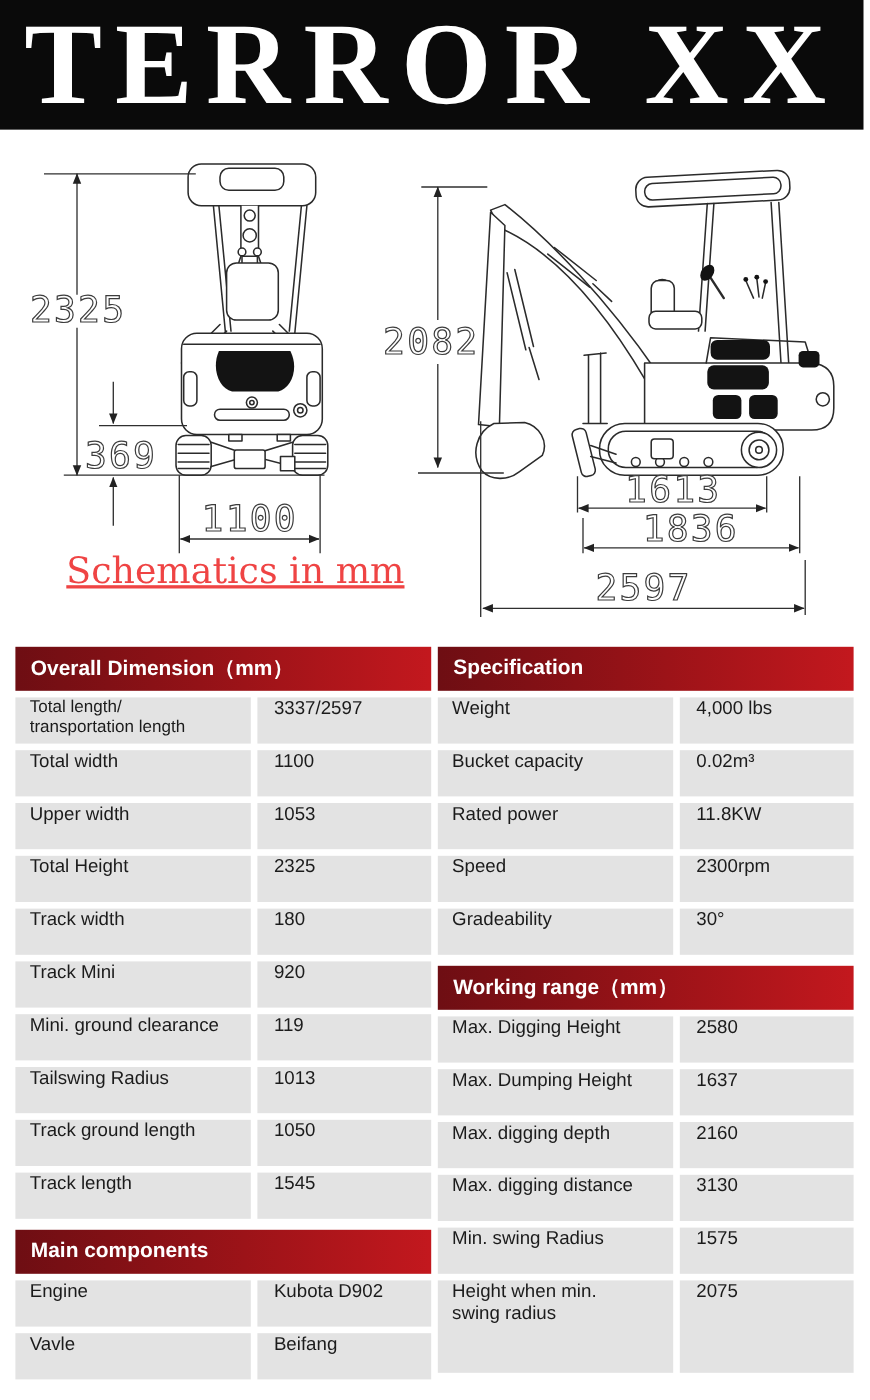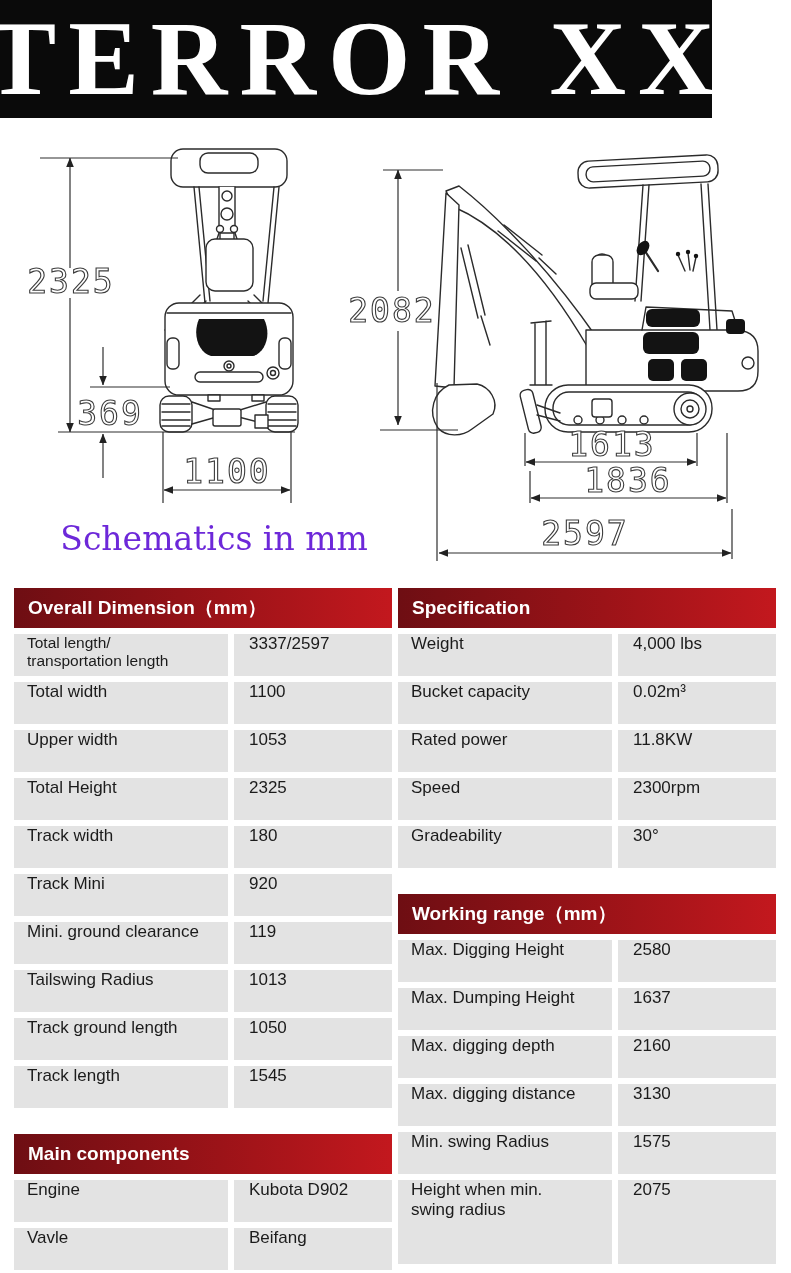--- a/index.html
+++ b/index.html
@@ -1,37 +1,37 @@
 <!DOCTYPE html>
 <html><head>
 <meta charset="utf-8">
 <style>
   html,body{margin:0;padding:0;background:#fff;}
   .page{position:relative;width:791px;height:1273px;background:#ffffff;overflow:hidden;
         font-family:"Liberation Sans", sans-serif;color:#1b1b1b;}
   
-  .banner{position:absolute;top:0;left:0;width:712px;height:118px;background:#0a0a0a;
+  .banner{position:absolute;top:0;left:0;width:785px;height:118px;background:#0a0a0a;
           display:flex;align-items:center;justify-content:center;}
   .banner h1{margin:0;color:#ffffff;font-family:"Liberation Serif", serif;font-weight:700;
              font-size:106px;letter-spacing:12px;line-height:1;white-space:nowrap;}
   
   .schematics{position:absolute;top:118px;left:0;width:791px;height:462px;background:#fff;}
   .svgwrap{position:absolute;}
-  .caption{position:absolute;left:214px;top:401px;transform:translateX(-50%);
-           font-family:"DejaVu Serif", serif;font-size:33px;color:#6d28d9;white-space:nowrap;}
+  .caption{position:absolute;left:214px;top:381px;transform:translateX(-50%);
+           font-family:"DejaVu Serif", serif;font-size:33px;color:#ef4444;white-space:nowrap;text-decoration:underline;}
   
   .dimtext{font-family:"DejaVu Sans Mono", monospace;font-size:33px;letter-spacing:2px;
            fill:#ffffff;stroke:#3c3c3c;stroke-width:1.1px;}
   
   .tables{position:absolute;top:588px;left:14px;width:763px;display:flex;gap:6px;}
   .col{width:378px;}
   .thead{height:40px;background:linear-gradient(90deg,#6e0e13 0%,#9c1318 55%,#c3181e 100%);
          color:#fff;font-size:19px;font-weight:700;display:flex;align-items:center;
          padding-left:14px;box-sizing:border-box;text-align:right;}
-  .thead.mt{margin-top:26px;}
+  .thead.mt{margin-top:10px;}
   .row{display:flex;gap:6px;margin-top:6px;height:42px;}
   .row.tall{height:84px;}
   .cell{background:#e3e3e3;display:flex;align-items:flex-start;box-sizing:border-box;font-size:17px;}
   .lbl{width:214px;padding-left:13px;line-height:1.18;}
   .lbl span{white-space:pre-line;}
   .val{flex:1;padding-left:15px;}
   .row.first .lbl{font-size:15.5px;}
   
   .mach{stroke:#2b2b2b;stroke-width:1.4;fill:#ffffff;stroke-linejoin:round;stroke-linecap:round;}
   .dk{fill:#131313;stroke:none;}

